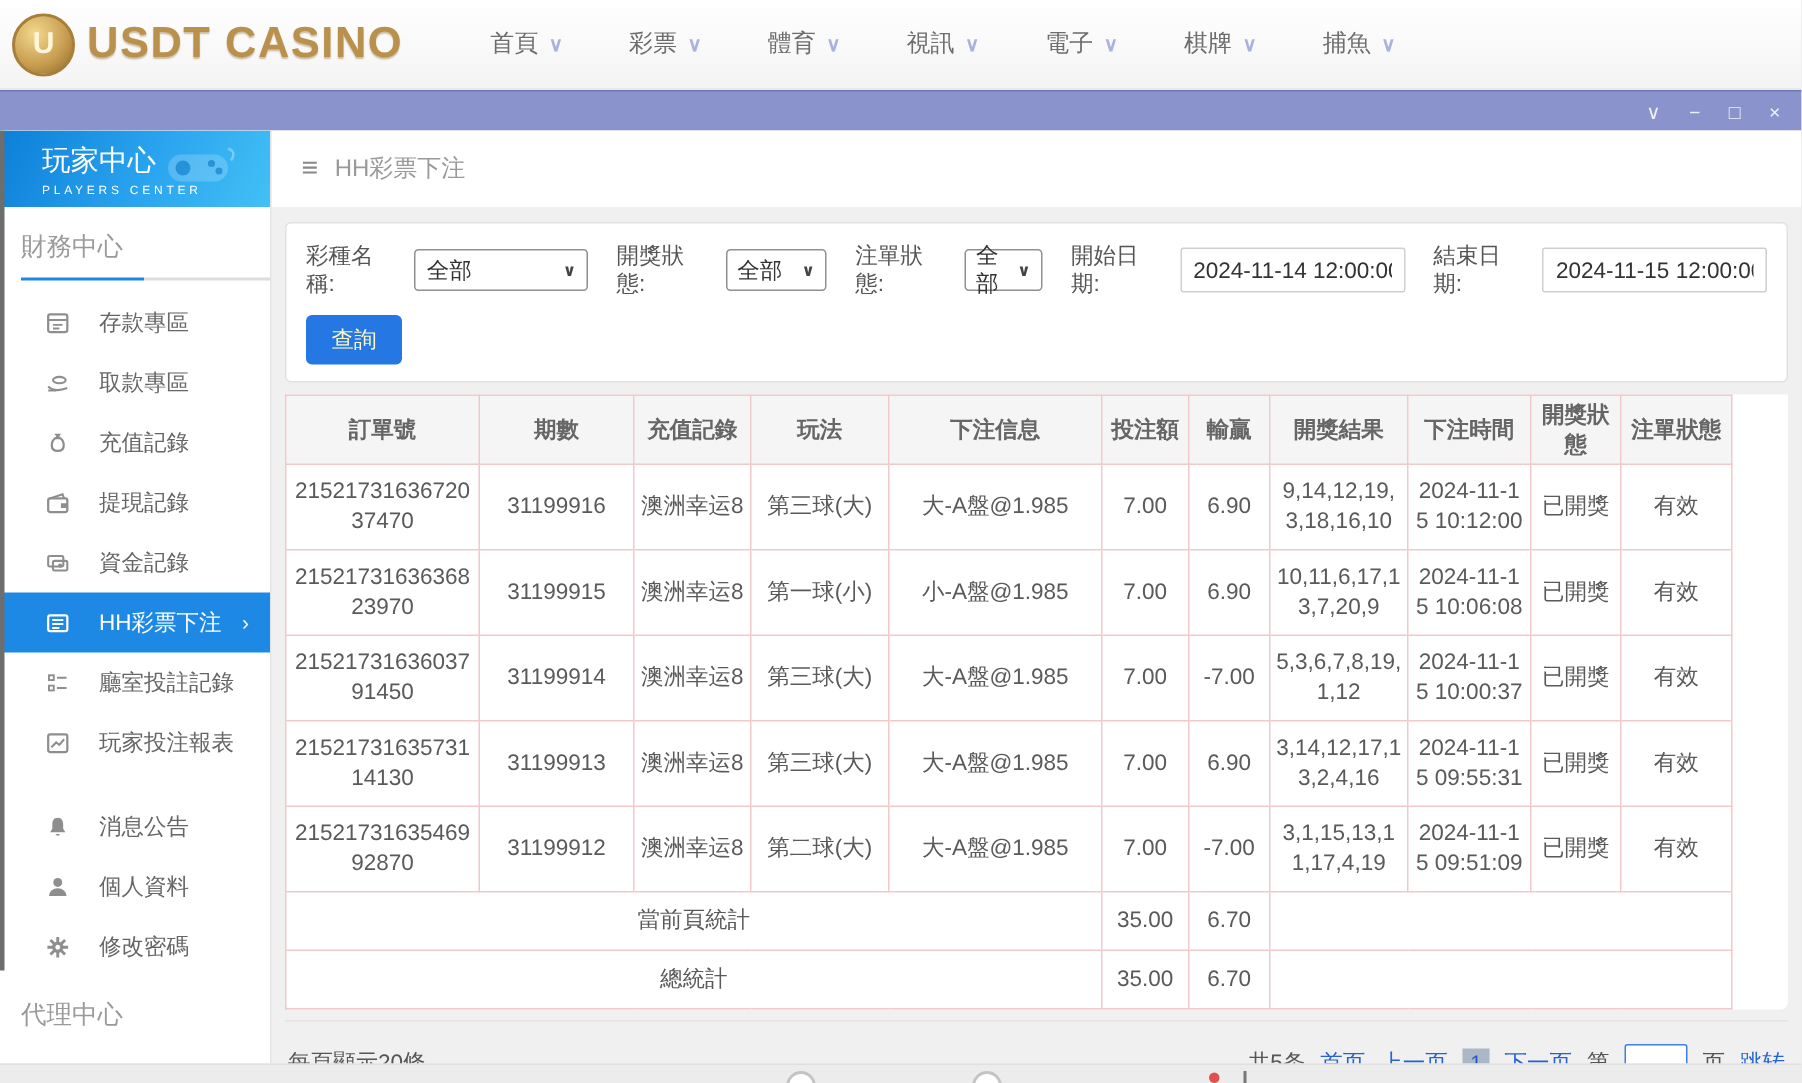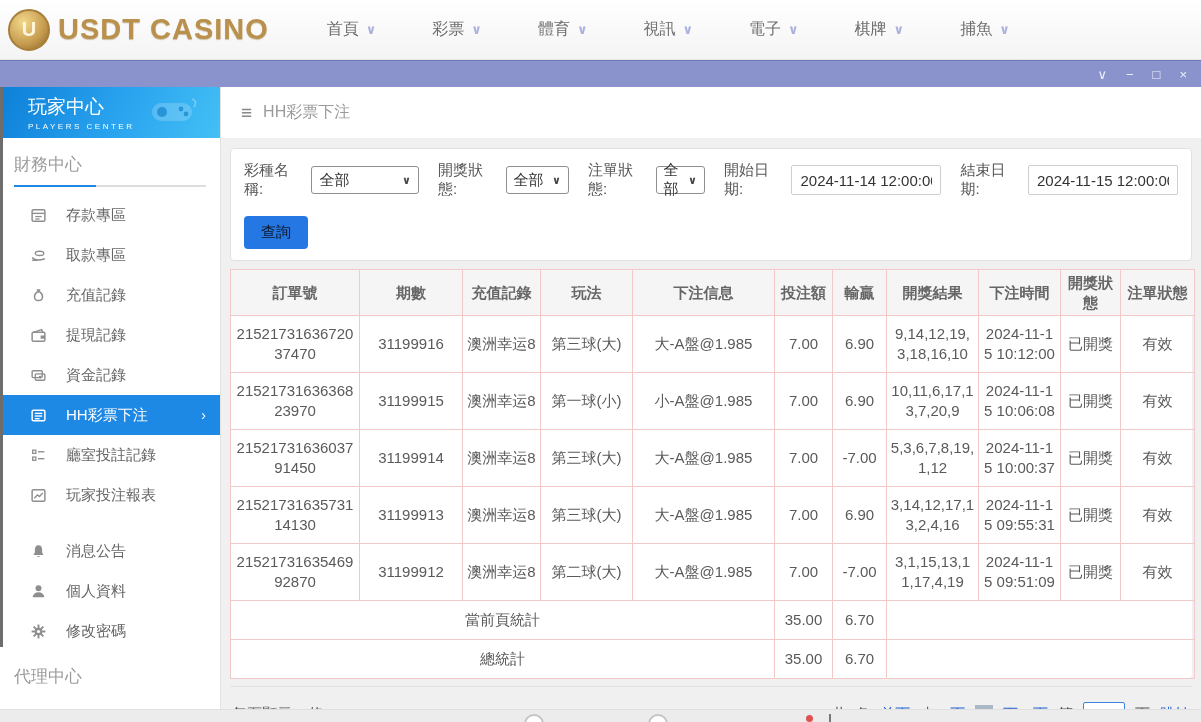--- a/index.html
+++ b/index.html
@@ -9,37 +9,37 @@
   
   .topbar { height:60px; background:linear-gradient(#ffffff,#f4f4f4);
     display:flex; align-items:center; border-bottom:1px solid #e6e6e6; }
   .logo { display:flex; align-items:center; margin-left:8px; }
   .logo-coin { width:42px; height:42px; border-radius:50%;
     background:radial-gradient(circle at 35% 30%, #f3d98c, #c59a4e 60%, #8a6527);
     display:flex; align-items:center; justify-content:center;
     color:#fff7dd; font-weight:bold; font-size:20px; border:2px solid #a87f3a; }
   .logo-text { margin-left:8px; font-size:29px; font-weight:bold; letter-spacing:1px;
     color:#b9914c; text-shadow:0 1px 1px rgba(120,80,10,.35); }
-  .topnav { display:flex; margin-left:58px; gap:56px; }
+  .topnav { display:flex; margin-left:58px; gap:44px;font-family:Liberation Serif, serif; }
   .topnav-item { display:flex; align-items:center; gap:7px; font-size:16px;
     color:#6d6d6d; cursor:pointer; }
   .topnav-item .chev { color:#aab1dd; font-size:13px; font-weight:bold; }
 
   
   .titlebar { height:27px; background:#8a93cb; display:flex; align-items:center;
     justify-content:flex-end; border-top:1px solid #6f79b8; }
   .win-controls { display:flex; gap:19px; margin-right:14px; color:#eef0fa;
     font-size:13px; }
   .win-controls span { cursor:pointer; line-height:1; }
 
   
   .main { display:flex; height:635px; }
 
   
-  .sidebar { width:221px; background:#fff; position:relative; flex:none;
+  .sidebar { width:181px; background:#fff; position:relative; flex:none;
     border-right:1px solid #e2e2e2; overflow:hidden; }
   .sidebar-edge { position:absolute; left:0; top:0; width:3px; height:560px;
     background:#6d6d6d; z-index:5; }
   .sb-header { height:51px; background:linear-gradient(115deg,#0d7fd8,#2aa4ef 55%,#43c0f5);
     color:#fff; padding:7px 0 0 28px; position:relative; overflow:hidden; }
   .sb-title { font-size:19px; }
   .sb-sub { font-size:8px; letter-spacing:2.5px; margin-top:2px; }
   .sb-gamepad { position:absolute; right:18px; top:8px; width:54px; height:32px; opacity:.55; }
   .sb-section { padding:15px 14px 0 14px; }
   .sb-section-title { color:#9a9a9a; font-size:17px; }
@@ -65,21 +65,21 @@
     border-radius:4px; padding:12px 13px 11px 13px; }
   .filter-row { display:flex; align-items:center; gap:11px; font-size:15px; color:#555; }
   .fbox { border:1px solid #8f8f8f; border-radius:3px; height:28px; background:#fff;
     display:flex; align-items:center; justify-content:space-between;
     padding:0 7px; cursor:pointer; color:#333; }
   .fbox .chev { font-size:11px; font-weight:bold; color:#444; margin-left:8px; }
   .fbox.w-lg { width:120px; } .fbox.w-md { width:70px; } .fbox.w-sm { width:54px; }
   .date-input { border:1px solid #cfcfcf; border-radius:2px; height:30px; width:150px;
     font-size:15px; color:#333; padding:0 8px; font-family:inherit; }
   .lbl { margin-left:8px; }
-  .search-btn { margin-top:17px; background:#2577e3; color:#0f172a; border:none;
+  .search-btn { margin-top:11px; background:#2577e3; color:#fef9c3; border:none;
     border-radius:4px; font-size:15px; padding:7px 17px; cursor:pointer; }
 
   
   .table-wrap { margin:8px 9px 0 9px; background:#fff; border-radius:0 0 5px 5px; }
   table { border-collapse:collapse; table-layout:fixed; width:964px; font-size:15px; }
   th,td { border:1px solid #f2c9c9; text-align:center; color:#5a5a5a;
     word-break:break-all; line-height:20px; }
   th { background:#f5f5f5; font-weight:bold; color:#666; height:46px; }
   td { height:57px; padding:4px 3px; }
   tr.stats td { height:39px; }

